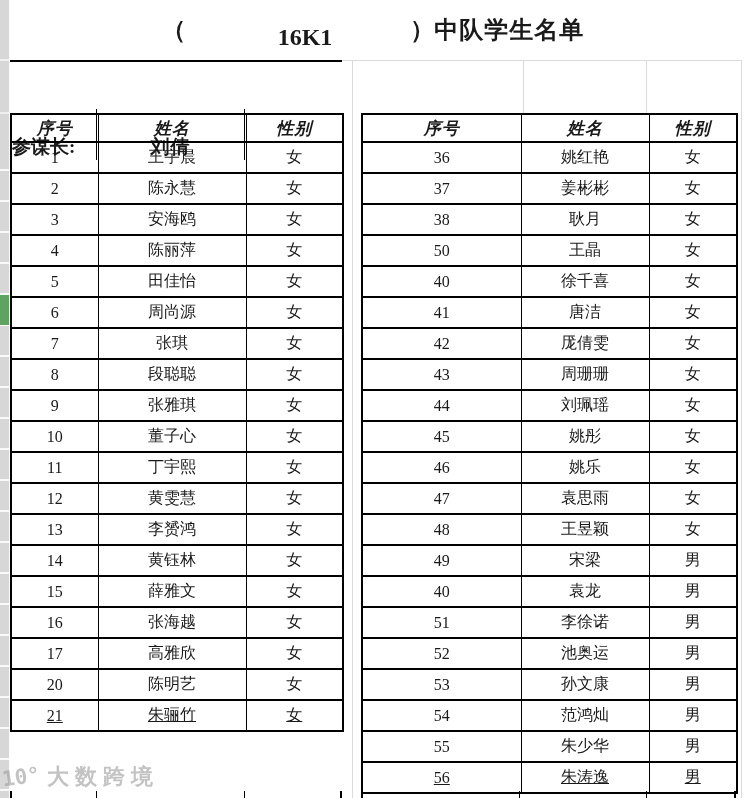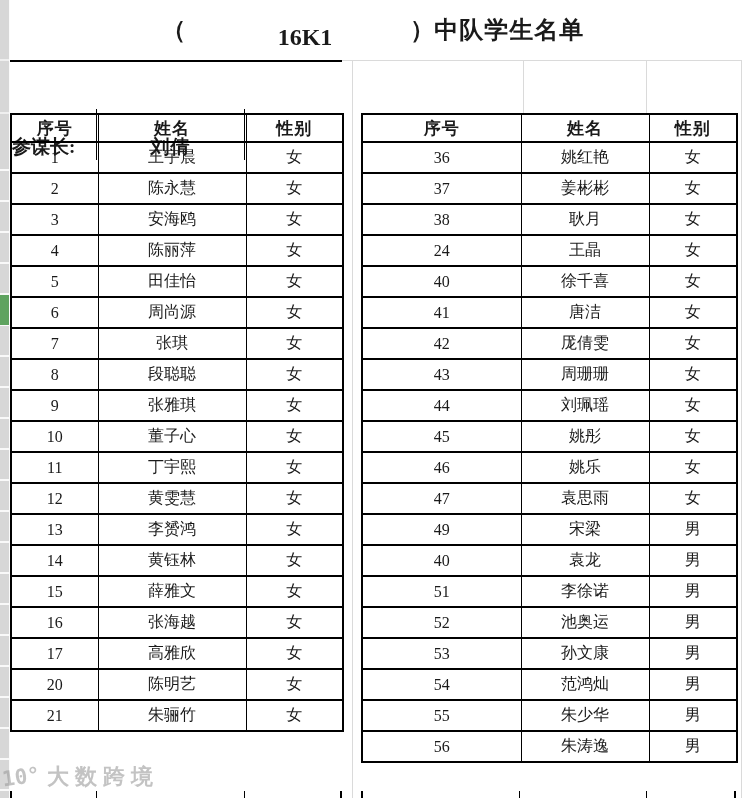--- a/index.html
+++ b/index.html
@@ -34,23 +34,23 @@
   .gl.v523{left:523px;top:60px;width:1px;height:53px;}
   .gl.v646{left:646px;top:60px;width:1px;height:53px;}
   .gl.h60{left:342px;top:60px;width:399px;height:1px;}
   
   table.roster{position:absolute;top:113px;border-collapse:collapse;table-layout:fixed;
     border-left:2px solid #000;border-right:2px solid #000;z-index:2;background:transparent;}
   table.roster.left{left:10px;width:332px;}
   table.roster.right{left:361px;width:375px;}
   .roster th,.roster td{box-sizing:border-box;border:1px solid #000;border-top:2px solid #000;
     text-align:center;vertical-align:middle;padding:0;overflow:hidden;white-space:nowrap;}
-  .roster th{height:28px;font-size:17px;font-weight:bold;letter-spacing:1px;}
+  .roster th{height:28px;font-size:17px;font-weight:bold;letter-spacing:1px;font-style:italic;}
   .roster td{height:31px;font-size:16px;}
-  .roster tr:last-child td{border-bottom:2px solid #000;}
+  .roster tr:last-child td{border-bottom:2px solid #000;text-decoration:underline;}
   table.left col.n0{width:87px;}  table.left col.n1{width:148px;} table.left col.n2{width:97px;}
   table.right col.n0{width:159px;} table.right col.n1{width:128px;} table.right col.n2{width:88px;}
   
   .vstub{position:absolute;top:791px;height:7px;background:#000;z-index:2;}
   
   .watermark{position:absolute;left:2px;top:762px;display:flex;align-items:center;gap:7px;
     z-index:6;color:#9f9f9f;opacity:.62;font-weight:bold;pointer-events:none;}
   .watermark .wm-logo{font-size:21px;transform:rotate(-8deg);font-family:"DejaVu Sans Mono",monospace;}
   .watermark .wm-text{font-size:22px;letter-spacing:6px;}
 </style>
@@ -222,21 +222,21 @@
         <td>37</td>
         <td>姜彬彬</td>
         <td>女</td>
       </tr>
       <tr>
         <td>38</td>
         <td>耿月</td>
         <td>女</td>
       </tr>
       <tr>
-        <td>24</td>
+        <td>50</td>
         <td>王晶</td>
         <td>女</td>
       </tr>
       <tr>
         <td>40</td>
         <td>徐千喜</td>
         <td>女</td>
       </tr>
       <tr>
         <td>41</td>
@@ -264,20 +264,25 @@
         <td>女</td>
       </tr>
       <tr>
         <td>46</td>
         <td>姚乐</td>
         <td>女</td>
       </tr>
       <tr>
         <td>47</td>
         <td>袁思雨</td>
+        <td>女</td>
+      </tr>
+      <tr>
+        <td>48</td>
+        <td>王昱颖</td>
         <td>女</td>
       </tr>
       <tr>
         <td>49</td>
         <td>宋梁</td>
         <td>男</td>
       </tr>
       <tr>
         <td>40</td>
         <td>袁龙</td>

